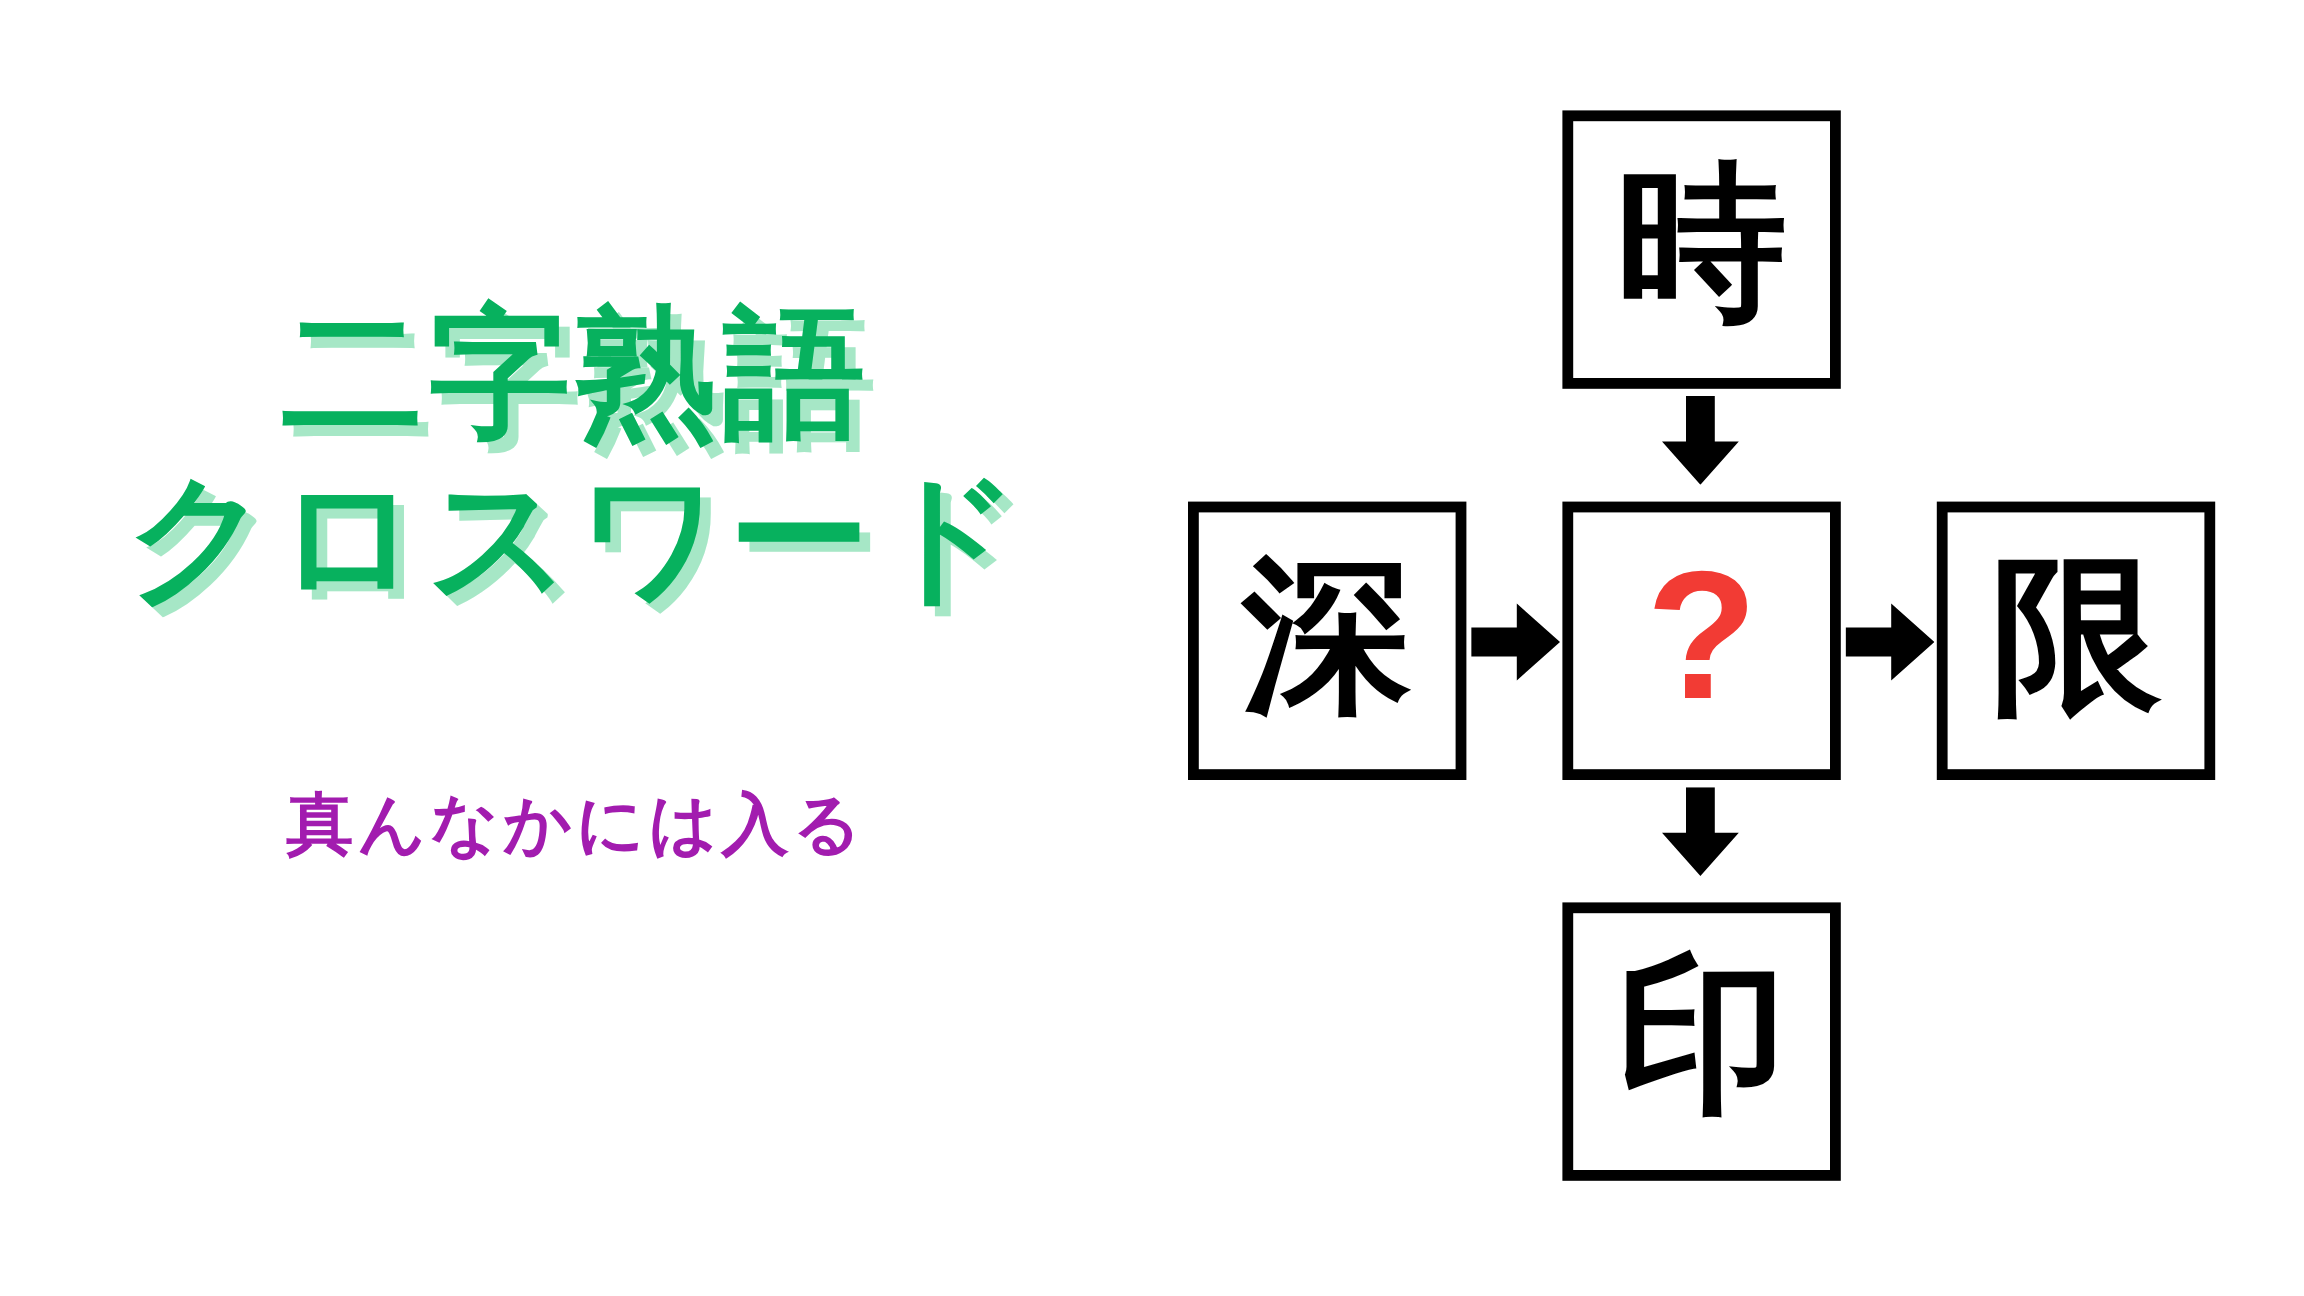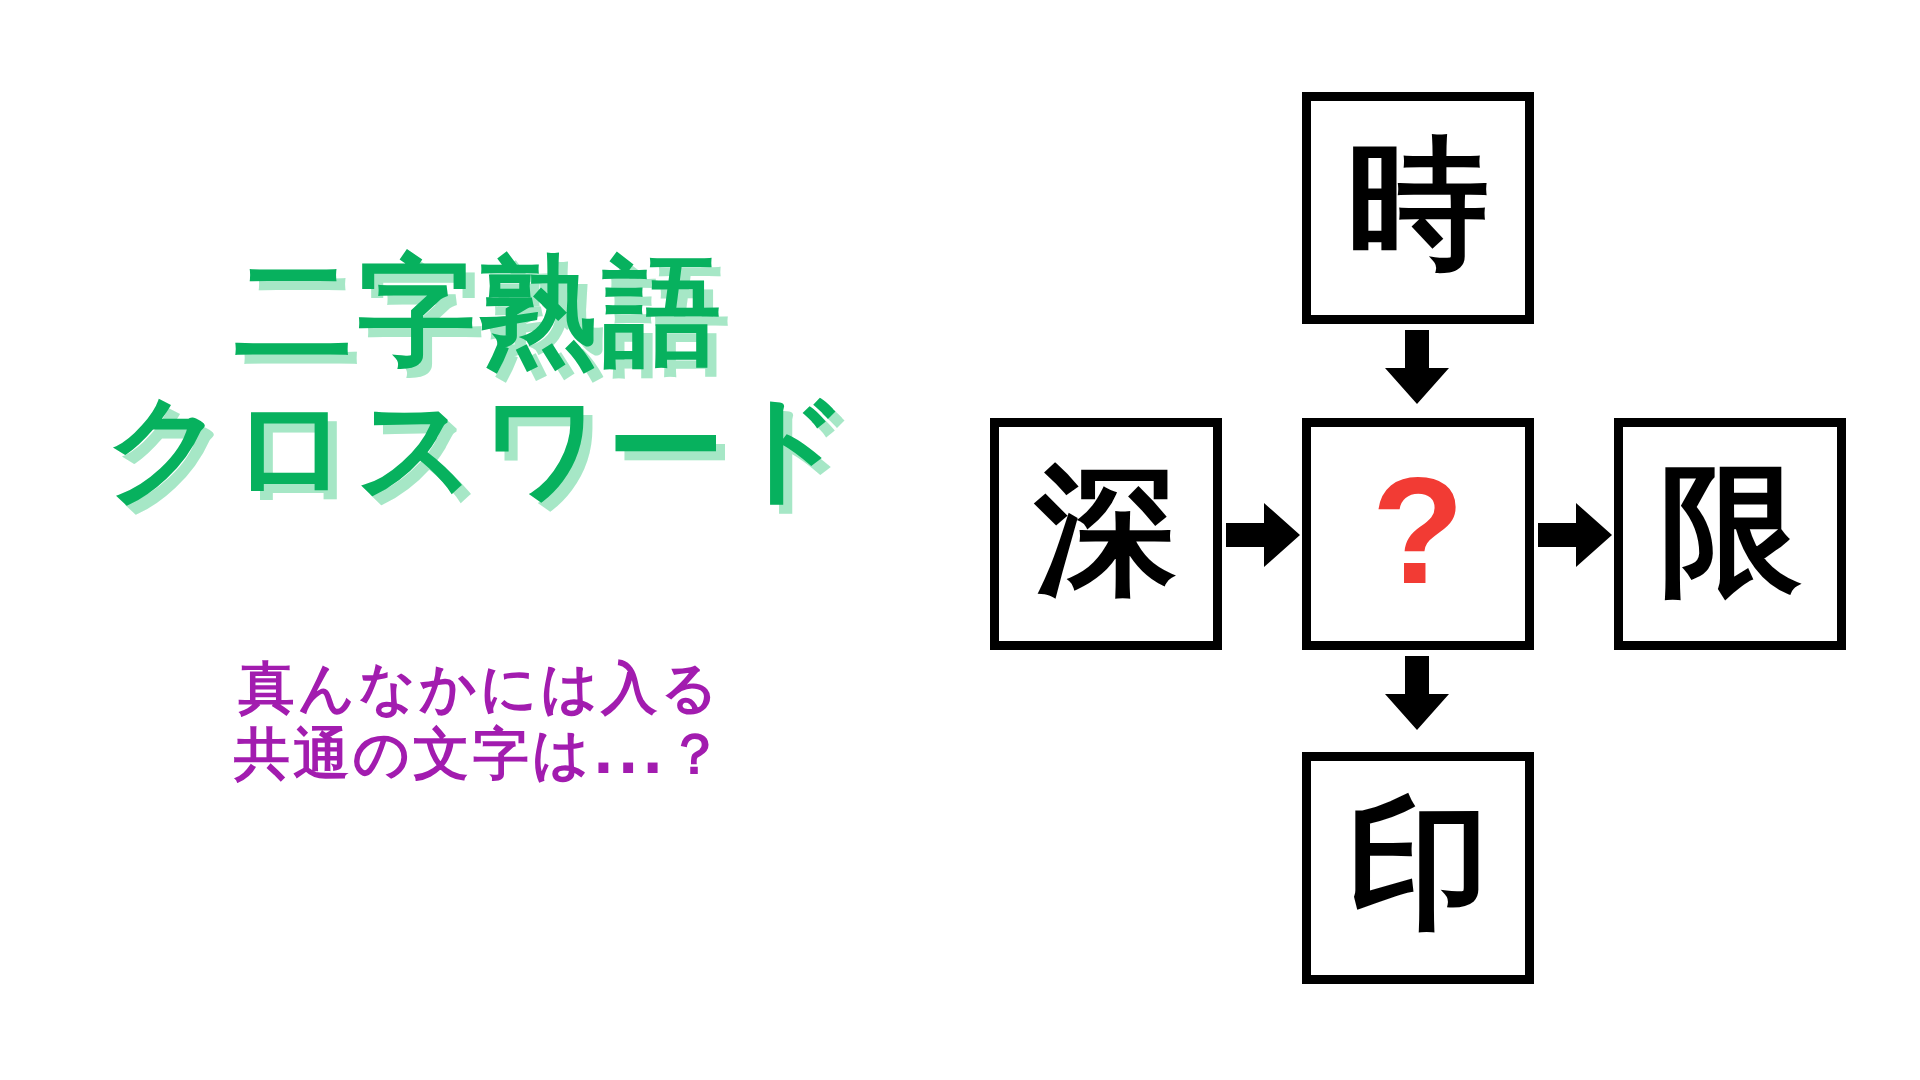--- a/index.html
+++ b/index.html
@@ -130,21 +130,20 @@
 
   <div class="left-panel">
 
     <div class="title-group">
       <div class="title-line title-line-1">二字熟語</div>
       <div class="title-line title-line-2">クロスワード</div>
     </div>
 
     <div class="subtitle-group">
       <div class="subtitle-line">真んなかには入る</div>
-      <div class="subtitle-line">共通の文字は...？</div>
     </div>
 
   </div>
 
   <div class="puzzle">
 
     <div class="cell cell-top">
       <span class="cell-glyph">時</span>
     </div>
 

